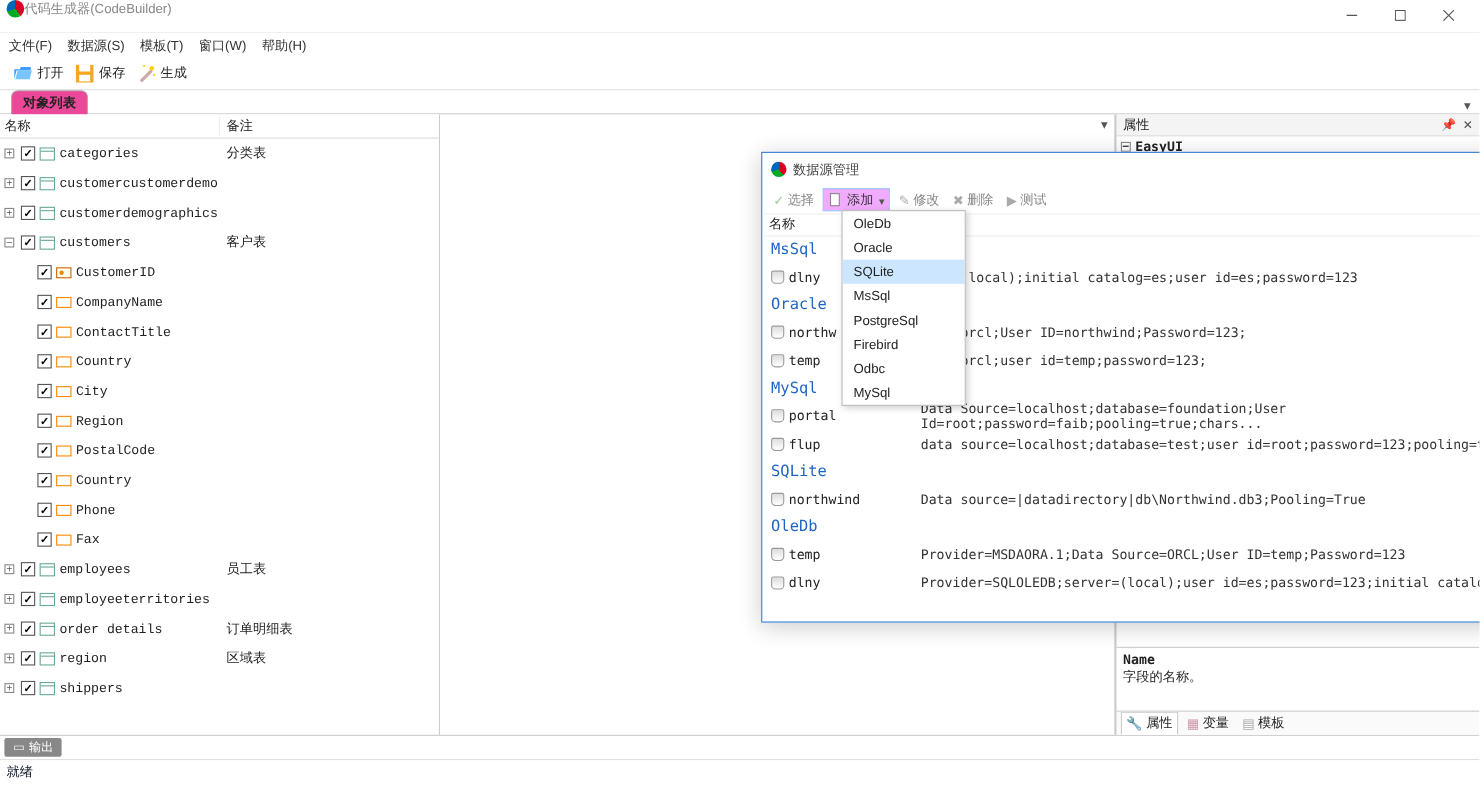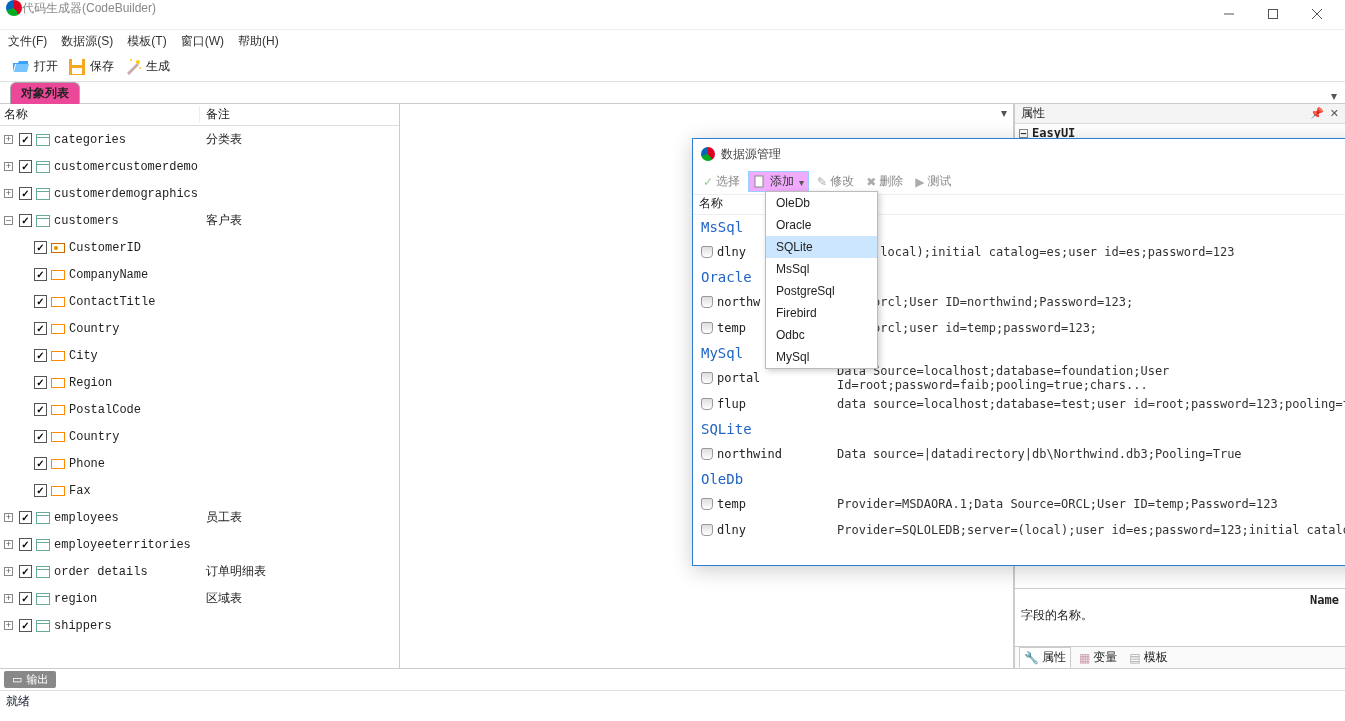--- a/index.html
+++ b/index.html
@@ -80,21 +80,21 @@
 .prop-title { height:20px; background:#f4f4f4; border-bottom:1px solid #ddd; display:flex; align-items:center; padding:0 6px; font-weight:normal; }
 .pin { margin-left:auto; display:flex; gap:6px; color:#555; font-size:11px; }
 .prop-grid { flex:1; overflow:auto; font-family:"NSimSun",monospace; font-size:12px; }
 .pcat { display:flex; align-items:center; height:18px; background:#fff; font-weight:bold; padding-left:4px; }
 .pcat .tw2 { width:9px; height:9px; border:1px solid #888; display:inline-flex; align-items:center; justify-content:center; font-size:9px; margin-right:4px; }
 .prow { display:flex; height:17px; align-items:center; }
 .prow .k { width:150px; padding-left:18px; color:#333; overflow:hidden; white-space:nowrap; }
 .prow .v { flex:1; font-weight:bold; padding-left:4px; }
 .prow.nb .v { font-weight:normal; }
 .prop-desc { height:58px; border-top:1px solid #ccc; padding:4px 6px; }
-.prop-desc .dn { font-weight:bold; font-family:"NSimSun",monospace;text-align:right; }
+.prop-desc .dn { font-weight:bold; font-family:"NSimSun",monospace; }
 .prop-tabs { height:22px; border-top:1px solid #ccc; display:flex; align-items:center; gap:4px; padding:0 4px; background:#fafafa; }
 .prop-tabs .pt { display:flex; align-items:center; gap:3px; padding:1px 4px; }
 .prop-tabs .pt.active { background:#fff; border:1px solid #ccc; border-bottom-color:#fff; }
 
 
 .output-tab { height:22px; display:flex; align-items:center; border-top:1px solid #ccc; padding:0 4px; }
 .output-tab .ot { background:#888; color:#fff; padding:1px 8px; border-radius:2px; display:flex; align-items:center; gap:4px; font-size:11px; }
 .status { height:20px; border-top:1px solid #e0e0e0; padding:2px 6px; color:#0f172a; }
 
 svg { display:block; }

